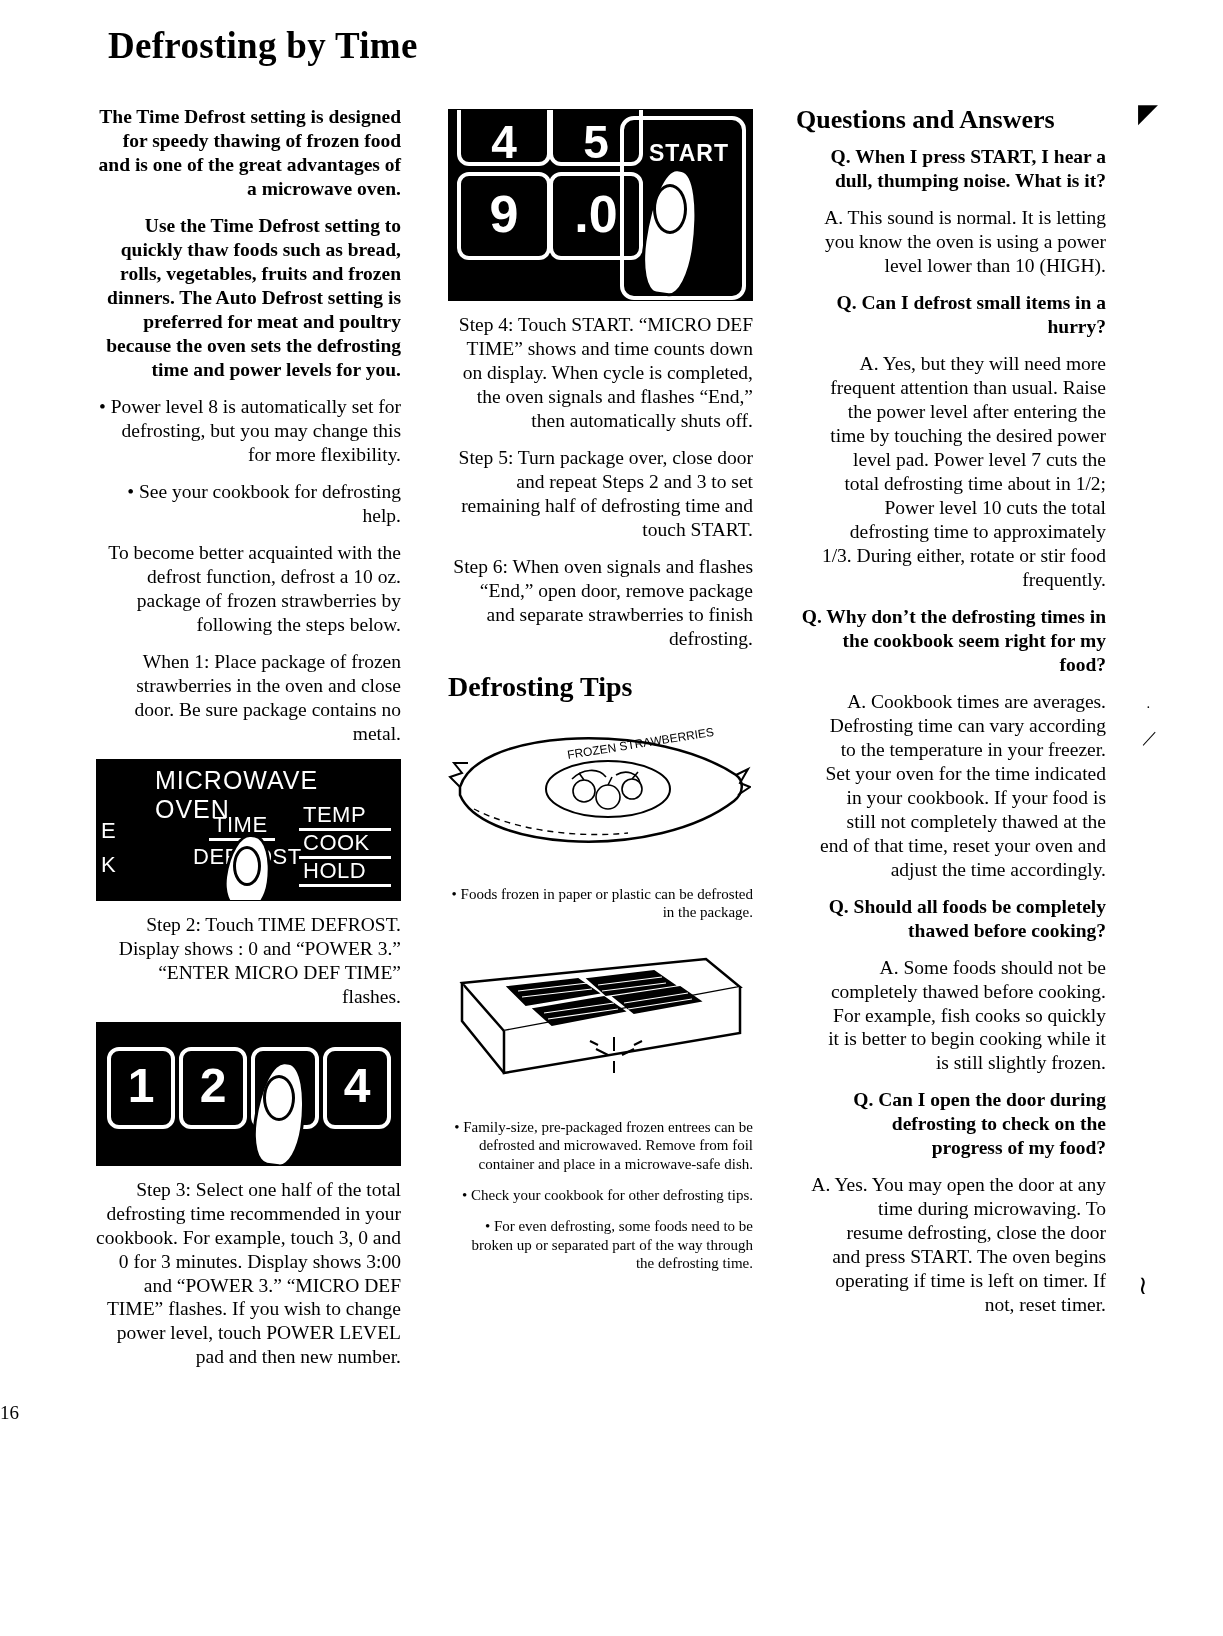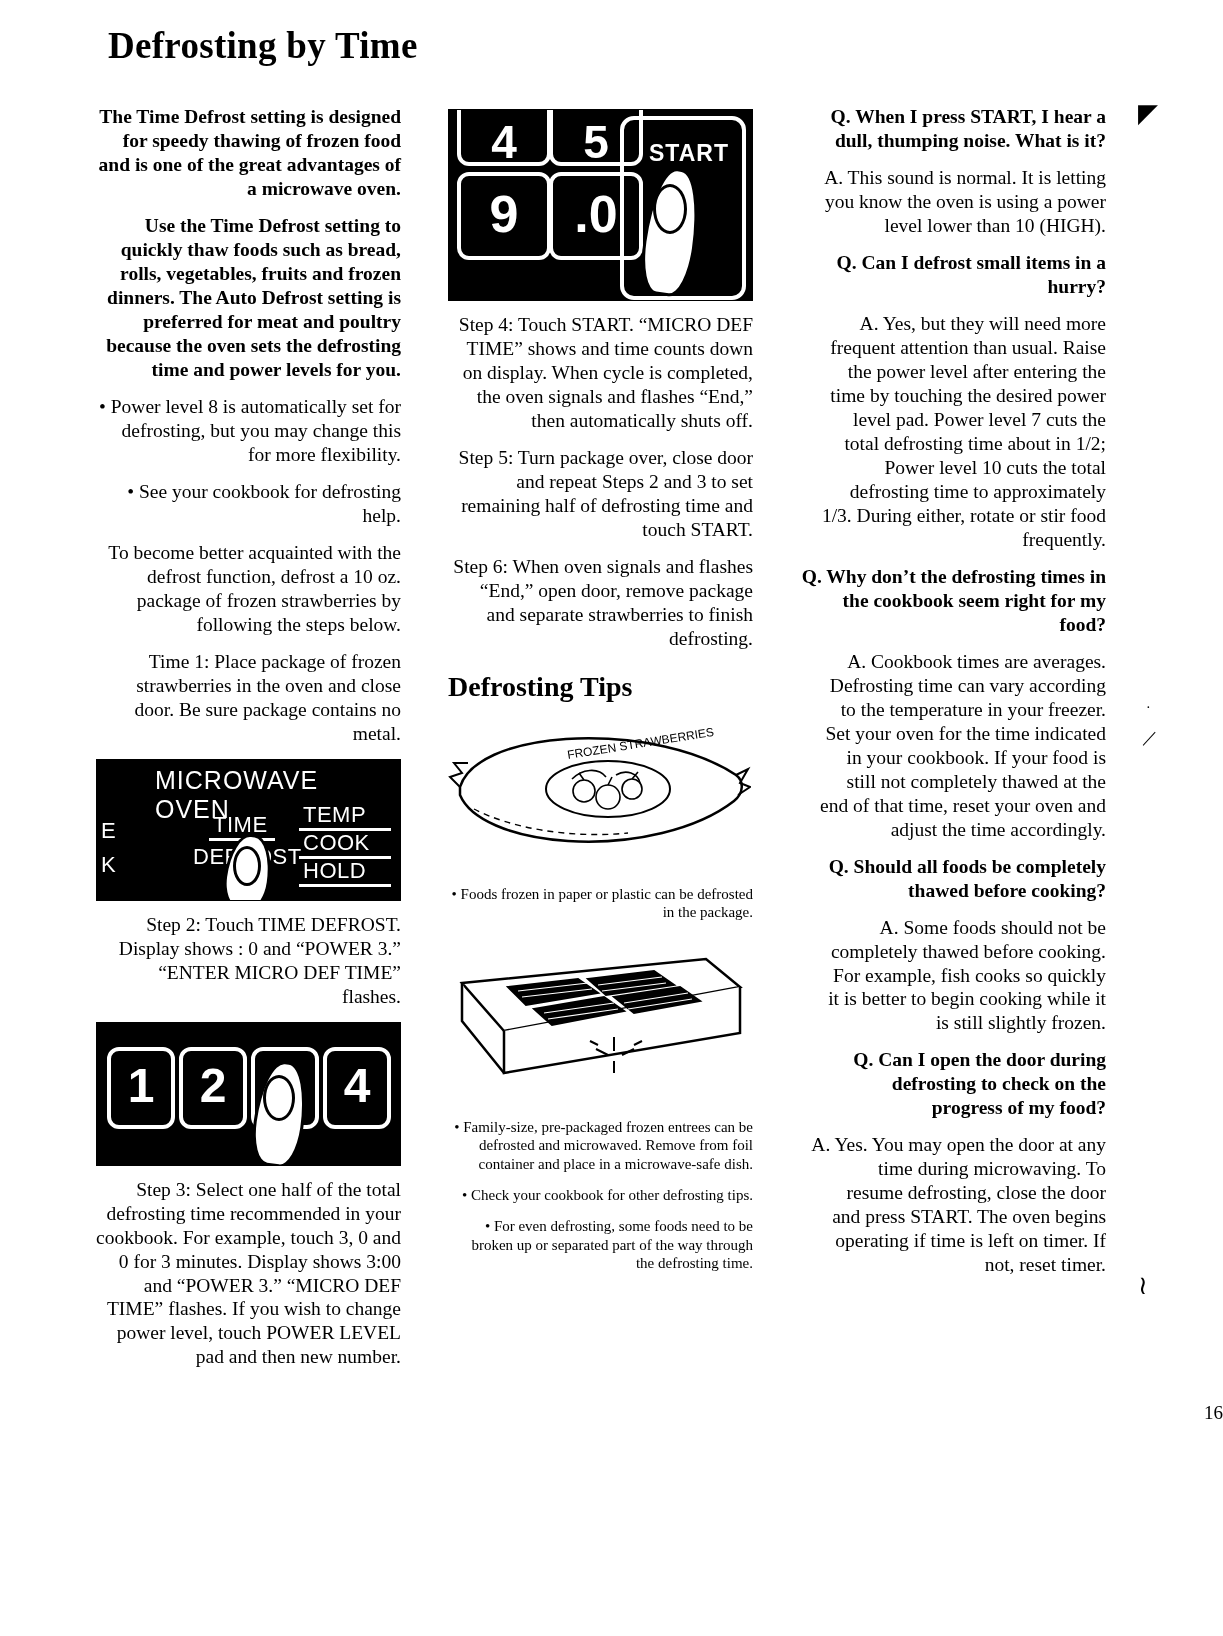--- a/index.html
+++ b/index.html
@@ -180,21 +180,21 @@
     margin: 10px 0 14px 0;
     width: 303px;
   }
 
   .caption { font-size: 15px; line-height: 1.23; }
 
   .pagenum {
     position: absolute;
     left: 0; right: 0;
     top: 1402px;
-    text-align: right;
+    text-align: left;
     font-size: 19px;
   }
 
   
   .mark {
     position: absolute;
     color: #000;
   }
 </style>
 </head>
@@ -208,21 +208,21 @@
 
     <div class="col col1">
 
       <p class="bold">The Time Defrost setting is designed for speedy thawing of frozen food and is one of the great advantages of a microwave oven.</p>
       <p class="bold">Use the Time Defrost setting to quickly thaw foods such as bread, rolls, vegetables, fruits and frozen dinners. The Auto Defrost setting is preferred for meat and poultry because the oven sets the defrosting time and power levels for you.</p>
       <p class="bullet">• Power level 8 is automatically set for defrosting, but you may change this for more flexibility.</p>
       <p class="bullet">• See your cookbook for defrosting help.</p>
       <p>To become better acquainted with the defrost function, defrost a 10 oz. package of frozen strawberries by following the steps below.</p>
 
       <p>
-        <span class="step-label">Time 1:</span><span> Place package of frozen strawberries in the oven and close door. Be sure package contains no metal.</span>
+        <span class="step-label">When 1:</span><span> Place package of frozen strawberries in the oven and close door. Be sure package contains no metal.</span>
       </p>
 
       <div class="fig fig-panel">
         <div class="mw-title">MICROWAVE OVEN</div>
 
         <div class="mw-word" style="left:4px; top:58px;">E</div>
         <div class="mw-word" style="left:4px; top:92px;">K</div>
 
         <div class="mw-word" style="left:116px; top:52px;">TIME</div>
         <div class="mw-underline" style="left:112px; top:78px; width:66px;"></div>
@@ -344,20 +344,21 @@
           </g>
         </svg>
       </div>
 
       <p class="caption bullet">• Family-size, pre-packaged frozen entrees can be defrosted and microwaved. Remove from foil container and place in a microwave-safe dish.</p>
       <p class="caption bullet">• Check your cookbook for other defrosting tips.</p>
       <p class="caption bullet">• For even defrosting, some foods need to be broken up or separated part of the way through the defrosting time.</p>
     </div>
 
     <div class="col col3">
+      <h2 class="qa-title">Questions and Answers</h2>
 
       <p class="qa-q">Q. When I press START, I hear a dull, thumping noise. What is it?</p>
       <p class="qa-a">A. This sound is normal. It is letting you know the oven is using a power level lower than 10 (HIGH).</p>
 
       <p class="qa-q">Q. Can I defrost small items in a hurry?</p>
       <p class="qa-a">A. Yes, but they will need more frequent attention than usual. Raise the power level after entering the time by touching the desired power level pad. Power level 7 cuts the total defrosting time about in 1/2; Power level 10 cuts the total defrosting time to approximately 1/3. During either, rotate or stir food frequently.</p>
 
       <p class="qa-q">Q. Why don’t the defrosting times in the cookbook seem right for my food?</p>
       <p class="qa-a">A. Cookbook times are averages. Defrosting time can vary according to the temperature in your freezer. Set your oven for the time indicated in your cookbook. If your food is still not completely thawed at the end of that time, reset your oven and adjust the time accordingly.</p>
 

